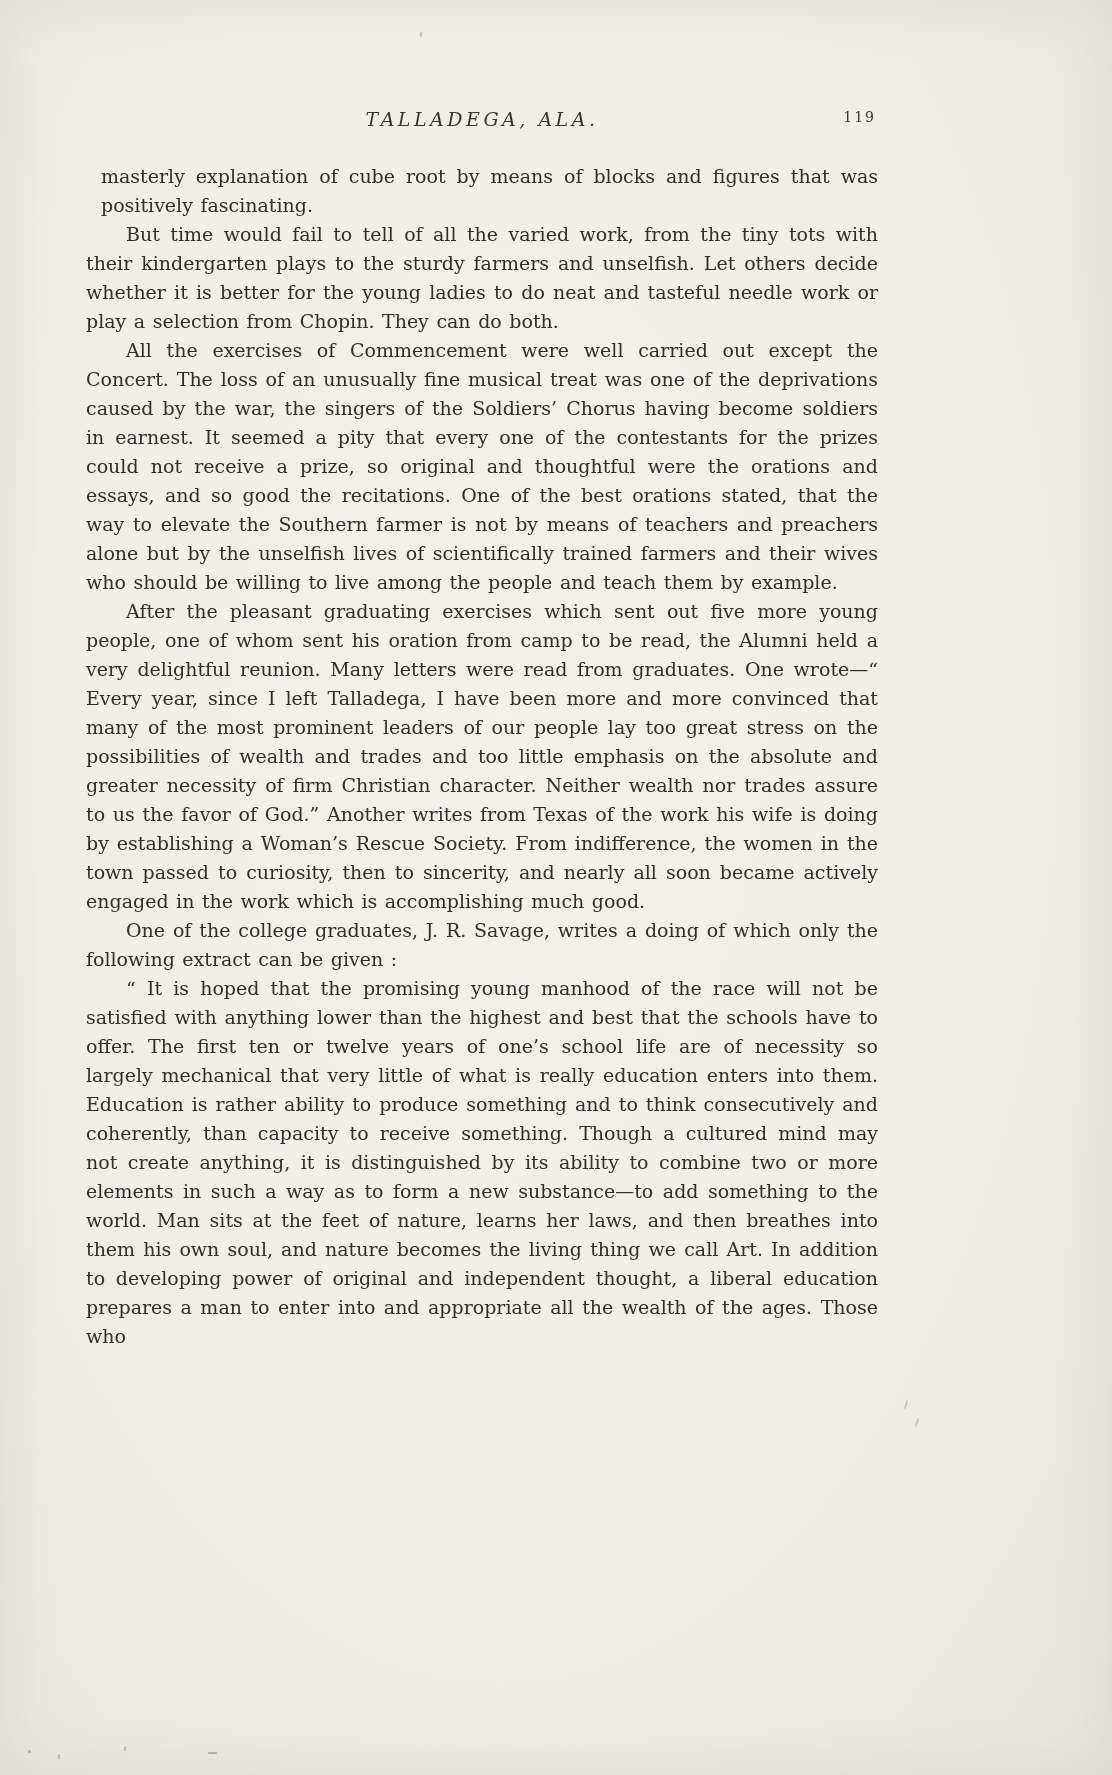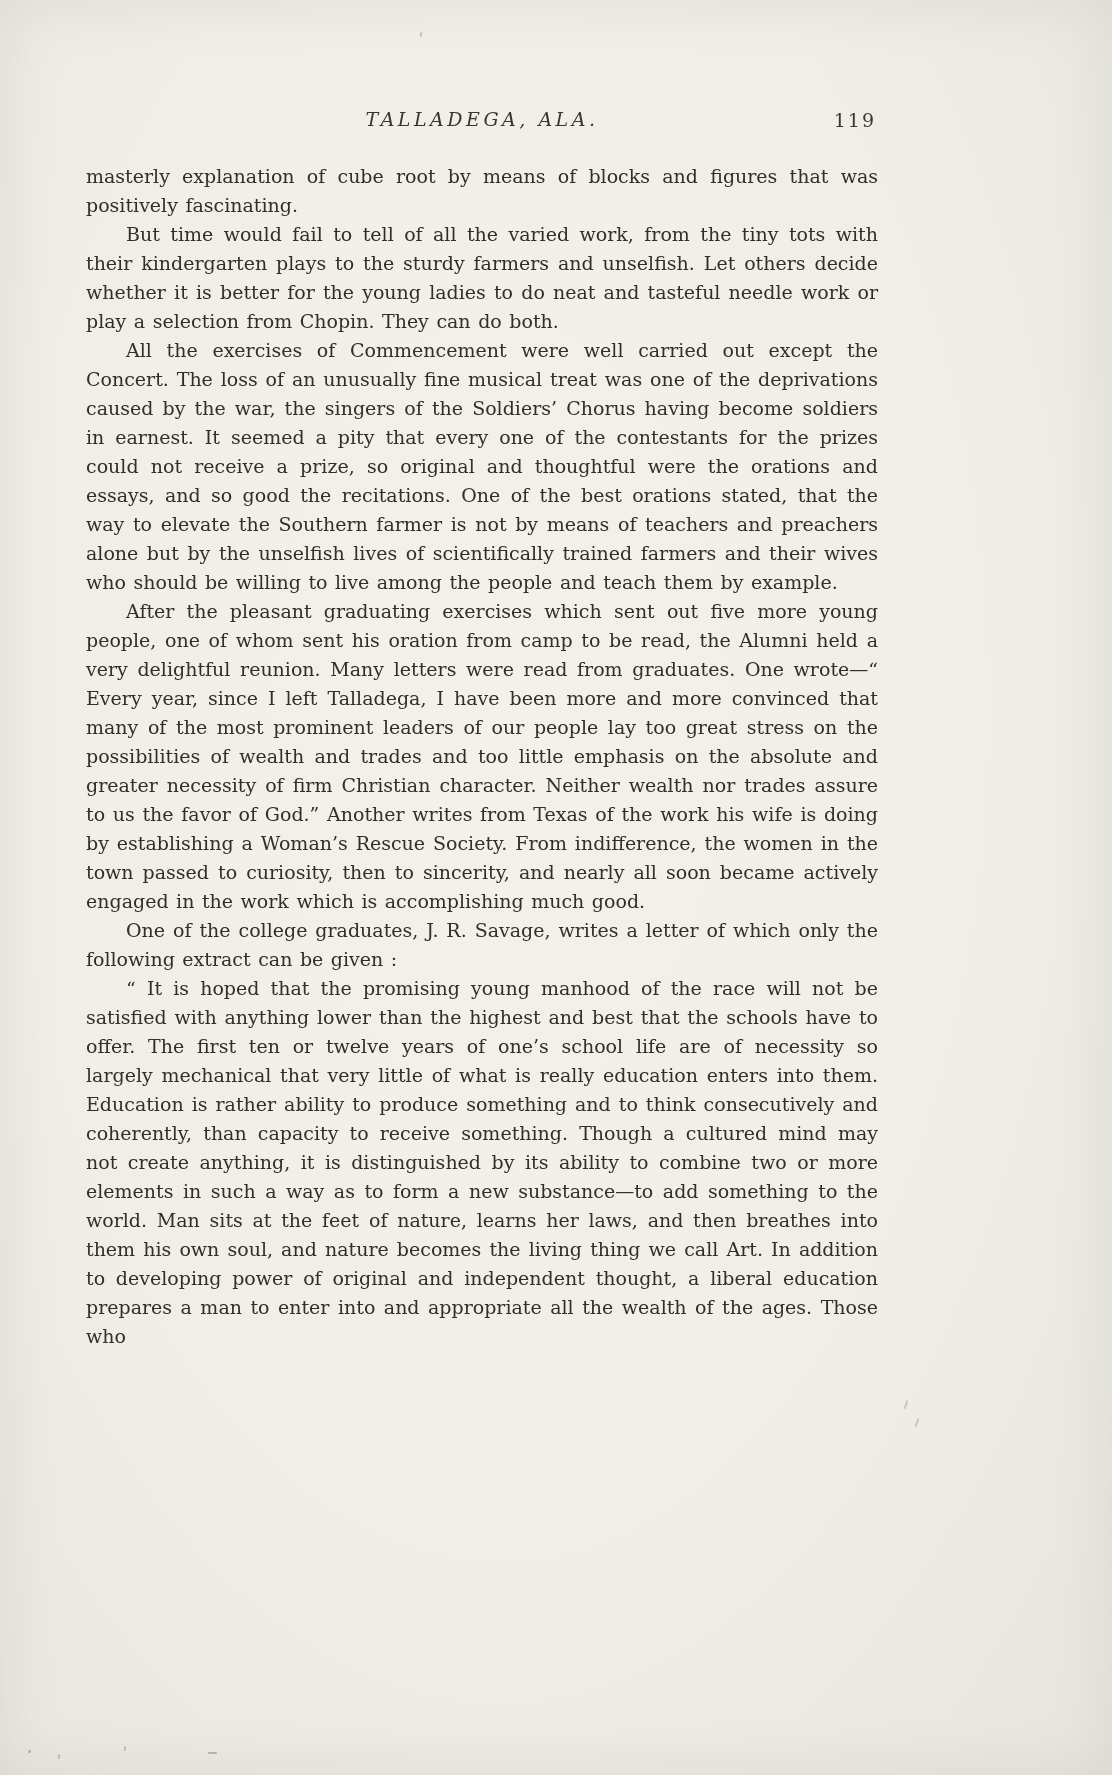--- a/index.html
+++ b/index.html
@@ -31,34 +31,34 @@
     display: block;
     text-align: center;
     font-style: italic;
     font-size: 19px;
     letter-spacing: 3.5px;
     color: #3a362f;
   }
   .page-number {
     position: absolute;
     right: 2px; top: 1px;
-    font-size: 19px;
+    font-size: 14px;
     letter-spacing: 2px;
     font-style: normal;
     color: #3a362f;
   }
   .body-text {
     font-size: 19px;
     line-height: 29px;
     text-align: justify;
     word-spacing: 1.5px;
     color: #322e28;
   }
   .para { margin: 0; text-indent: 40px; }
-  .para.no-indent { text-indent: 0; }
+  .para.no-indent { text-indent: 0; margin-left: 15px; }
 
   
   .artifact {
     position: absolute;
     background: #7a7266;
     opacity: 0.45;
   }
   .a-dot { width: 3px; height: 3px; border-radius: 50%; }
   .a-dash { width: 9px; height: 2px; border-radius: 1px; }
   .a-tick { width: 2px; height: 9px; border-radius: 1px; transform: rotate(18deg); opacity: 0.3; }
@@ -74,21 +74,21 @@
     <div class="page-header">
       <span class="running-title">TALLADEGA, ALA.</span>
       <span class="page-number">119</span>
     </div>
 
     <div class="body-text">
       <p class="para no-indent">masterly explanation of cube root by means of blocks and figures that was positively fascinating.</p>
       <p class="para">But time would fail to tell of all the varied work, from the tiny tots with their kindergarten plays to the sturdy farmers and unselfish.  Let others decide whether it is better for the young ladies to do neat and tasteful needle work or play a selection from Chopin.  They can do both.</p>
       <p class="para">All the exercises of Commencement were well carried out except the Concert.  The loss of an unusually fine musical treat was one of the deprivations caused by the war, the singers of the Soldiers’ Chorus having become soldiers in earnest.  It seemed a pity that every one of the contestants for the prizes could not receive a prize, so original and thoughtful were the orations and essays, and so good the recitations.  One of the best orations stated, that the way to elevate the Southern farmer is not by means of teachers and preachers alone but by the unselfish lives of scientifically trained farmers and their wives who should be willing to live among the people and teach them by example.</p>
       <p class="para">After the pleasant graduating exercises which sent out five more young people, one of whom sent his oration from camp to be read, the Alumni held a very delightful reunion.  Many letters were read from graduates.  One wrote—“ Every year, since I left Talladega, I have been more and more convinced that many of the most prominent leaders of our people lay too great stress on the possibilities of wealth and trades and too little emphasis on the absolute and greater necessity of firm Christian character.  Neither wealth nor trades assure to us the favor of God.”  Another writes from Texas of the work his wife is doing by establishing a Woman’s Rescue Society.  From indifference, the women in the town passed to curiosity, then to sincerity, and nearly all soon became actively engaged in the work which is accomplishing much good.</p>
-      <p class="para">One of the college graduates, J. R. Savage, writes a letter of which only the following extract can be given :</p>
+      <p class="para">One of the college graduates, J. R. Savage, writes a doing of which only the following extract can be given :</p>
       <p class="para">“ It is hoped that the promising young manhood of the race will not be satisfied with anything lower than the highest and best that the schools have to offer.  The first ten or twelve years of one’s school life are of necessity so largely mechanical that very little of what is really education enters into them.  Education is rather ability to produce something and to think consecutively and coherently, than capacity to receive something.  Though a cultured mind may not create anything, it is distinguished by its ability to combine two or more elements in such a way as to form a new substance—to add something to the world.  Man sits at the feet of nature, learns her laws, and then breathes into them his own soul, and nature becomes the living thing we call Art.  In addition to developing power of original and independent thought, a liberal education prepares a man to enter into and appropriate all the wealth of the ages.  Those who</p>
     </div>
 
   </div>
 
   <span class="artifact a-speck" style="left:420px; top:32px;"></span>
   <span class="artifact a-tick" style="left:905px; top:1400px;"></span>
   <span class="artifact a-dot" style="left:28px;  top:1750px;"></span>
   <span class="artifact a-speck" style="left:58px;  top:1754px;"></span>
   <span class="artifact a-speck" style="left:124px; top:1746px;"></span>

